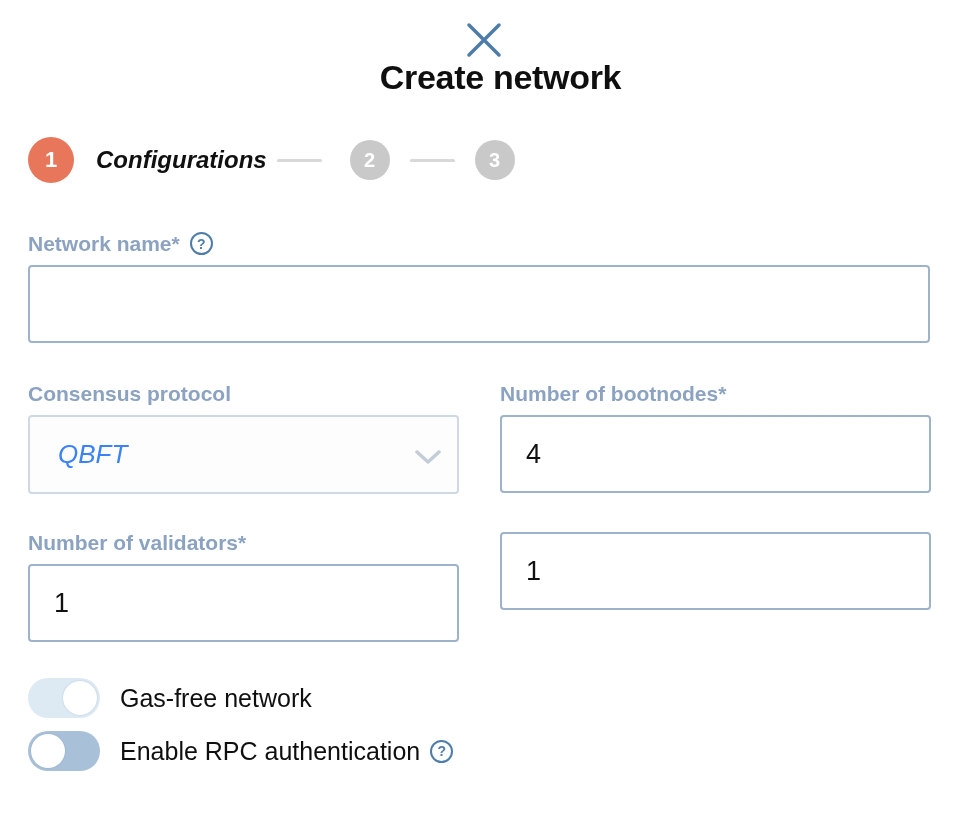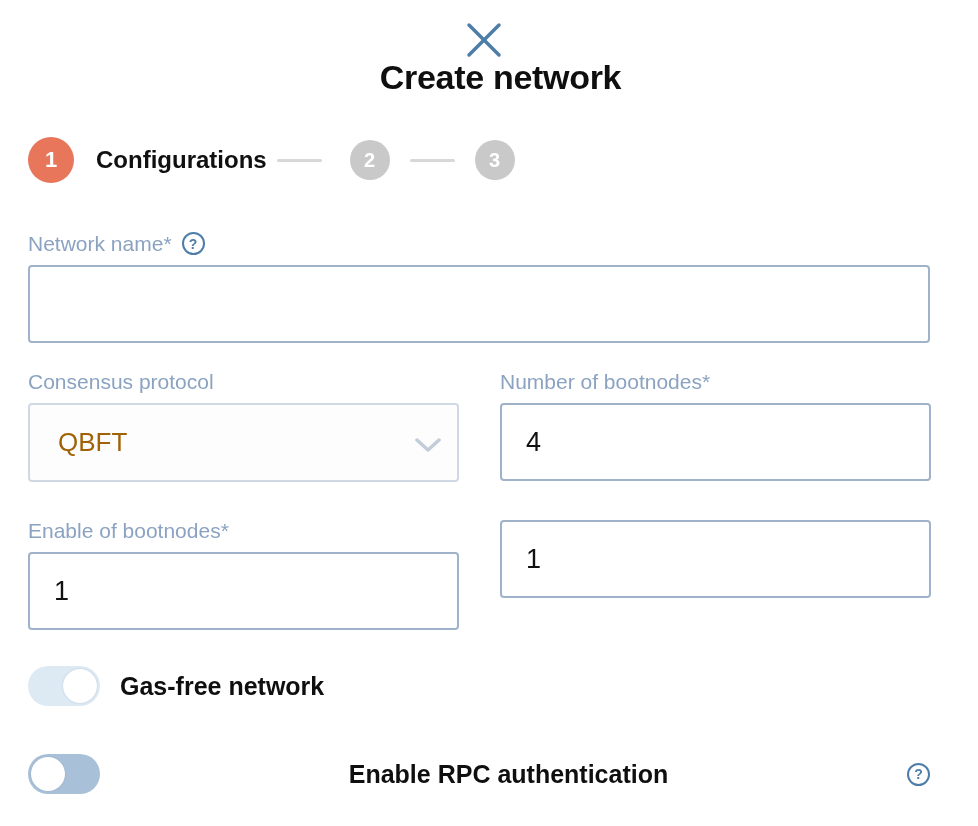--- a/index.html
+++ b/index.html
@@ -25,74 +25,74 @@
 
   
   .stepper { display: flex; align-items: center; margin-top: 40px; height: 46px; }
   .step-circle {
     border-radius: 50%; color: #ffffff; font-weight: 700;
     display: flex; align-items: center; justify-content: center;
     flex: 0 0 auto;
   }
   .step-circle.active { width: 46px; height: 46px; background: #e8765b; font-size: 22px; }
   .step-circle.inactive { width: 40px; height: 40px; background: #c9c9c9; font-size: 20px; }
-  .step-label { font-size: 24px; font-weight: 700; color: #101010; margin-left: 22px; }
+  .step-label { font-size: 24px; font-weight: 700; color: #101010; margin-left: 22px; font-style: italic; }
   .step-dash { width: 45px; height: 3px; background: #d8d8d8; border-radius: 2px; flex: 0 0 auto; }
   .dash-1 { margin-left: 10px; margin-right: 28px; }
   .dash-2 { margin-left: 20px; margin-right: 20px; }
 
   
   .form { margin-top: 49px; }
   .field-label {
-    font-size: 21px; color: #8ba3c1; font-weight: 400;
+    font-size: 21px; color: #8ba3c1; font-weight: 700;
     display: inline-block; line-height: 22px;
   }
   .label-row { display: flex; align-items: center; margin-bottom: 10px; }
   .help-icon {
     width: 23px; height: 23px; border: 2px solid #4e7daa; border-radius: 50%;
     color: #4e7daa; font-size: 14px; font-weight: 700;
     display: inline-flex; align-items: center; justify-content: center;
     margin-left: 10px; flex: 0 0 auto; cursor: pointer;
   }
   .text-input {
     display: block; width: 100%; height: 78px;
     border: 2px solid #9eb3c9; border-radius: 4px; background: #ffffff;
     font-family: "Liberation Sans", sans-serif;
     font-size: 27px; color: #111111; padding: 0 24px; outline: none;
   }
   .grid {
-    margin-top: 28px;
+    margin-top: 40px;
     display: grid; grid-template-columns: 431px 431px;
     column-gap: 41px; row-gap: 38px;
   }
   .select-box {
     position: relative; width: 100%; height: 79px;
     border: 2px solid #ced9e4; border-radius: 4px; background: #fdfdfd;
     display: flex; align-items: center; padding: 0 28px;
   }
-  .select-value { font-size: 26px; color: #a16207; }
+  .select-value { font-size: 26px; color: #3b82f6; font-style: italic; }
   .chevron { position: absolute; right: 16px; top: 32px; }
 
   
   .toggle-row { display: flex; align-items: center; margin-top: 36px; }
-  .toggle-row.second { margin-top: 48px; justify-content: space-between; }
+  .toggle-row.second { margin-top: 13px; }
   .toggle {
     position: relative; width: 72px; height: 40px; border-radius: 20px;
     flex: 0 0 auto; cursor: pointer;
   }
   .toggle .knob {
     position: absolute; top: 3px; width: 34px; height: 34px;
     background: #ffffff; border-radius: 50%;
     box-shadow: 0 0 2px rgba(100,130,160,0.35);
   }
   .toggle.on-light { background: #ddeaf4; }
   .toggle.on-light .knob { right: 3px; }
   .toggle.off { background: #a9c1d8; }
   .toggle.off .knob { left: 3px; }
-  .toggle-label { font-size: 25px; color: #0f0f0f; margin-left: 20px; font-weight: bold; }
+  .toggle-label { font-size: 25px; color: #0f0f0f; margin-left: 20px; }
 </style>
 </head>
 <body>
 
 <div class="dialog">
 
   <div class="header">
     <button class="close-btn">
       <svg width="36" height="36" viewBox="0 0 36 36">
         <line x1="3" y1="3" x2="33" y2="33" stroke="#4e7daa" stroke-width="3.5" stroke-linecap="round"></line>
@@ -137,21 +137,21 @@
 
       <div class="field">
         <div class="label-row">
           <span class="field-label">Number of bootnodes*</span>
         </div>
         <input class="text-input" type="text" value="4" style="">
       </div>
 
       <div class="field">
         <div class="label-row">
-          <span class="field-label">Enable of bootnodes*</span>
+          <span class="field-label">Number of validators*</span>
         </div>
         <input class="text-input" type="text" value="1" style="">
       </div>
 
       <div class="field">
         <input class="text-input" type="text" value="1" style="">
       </div>
 
     </div>
 

